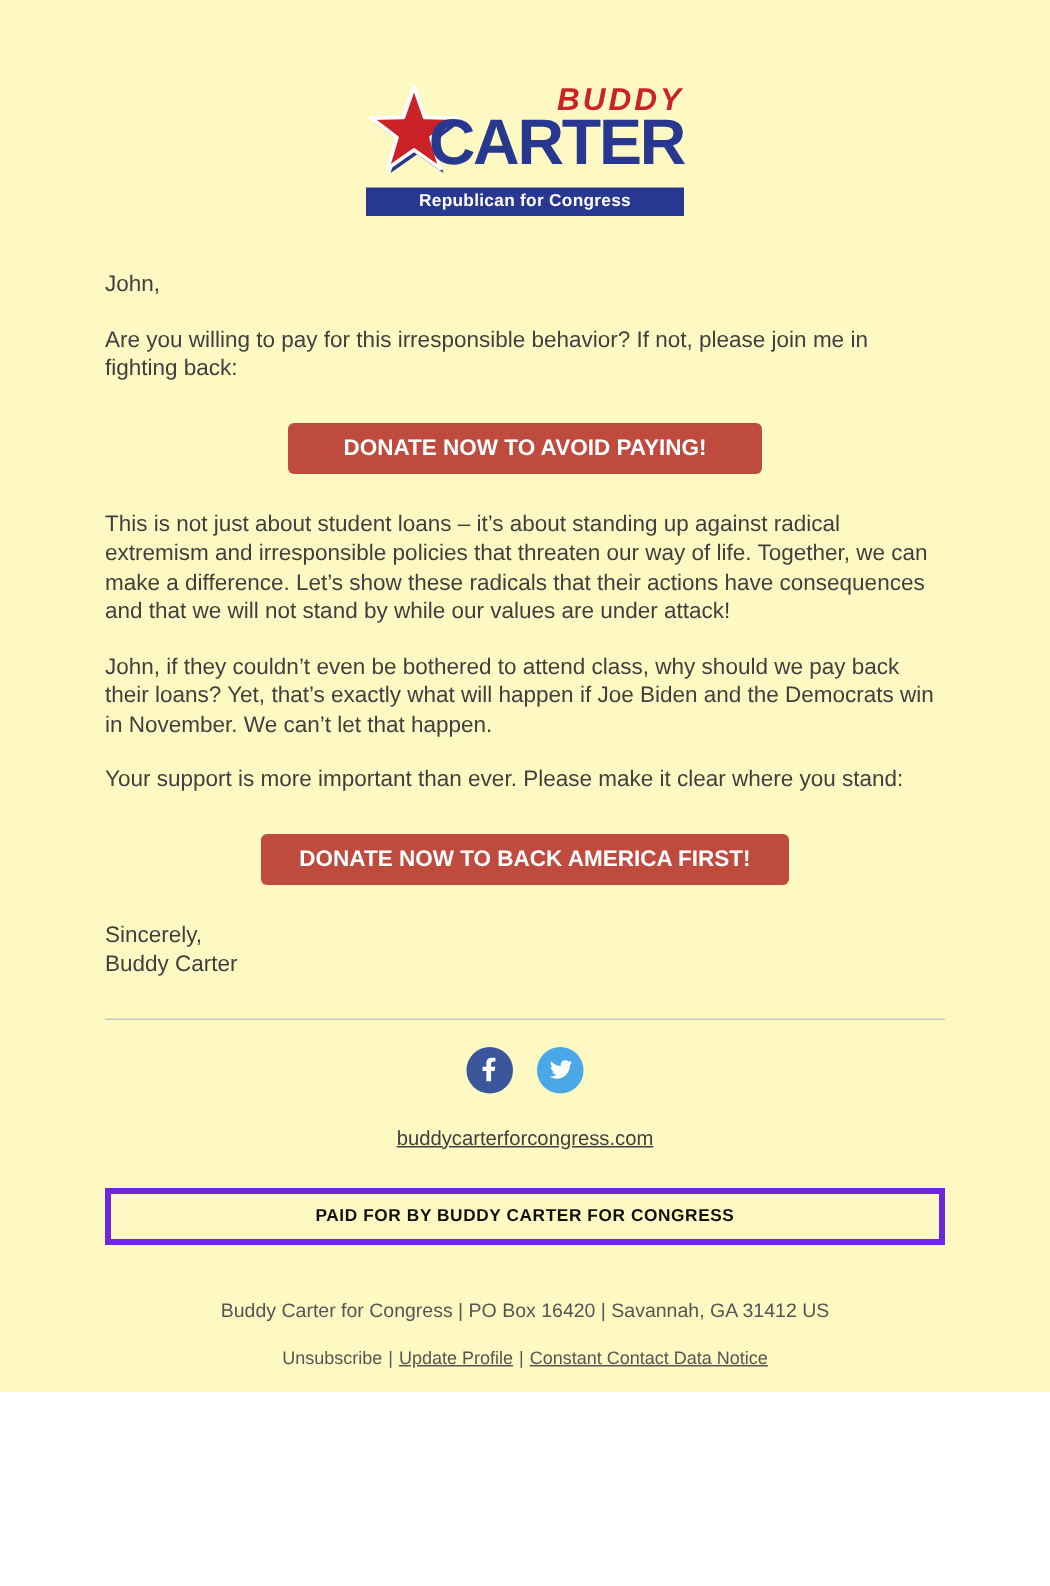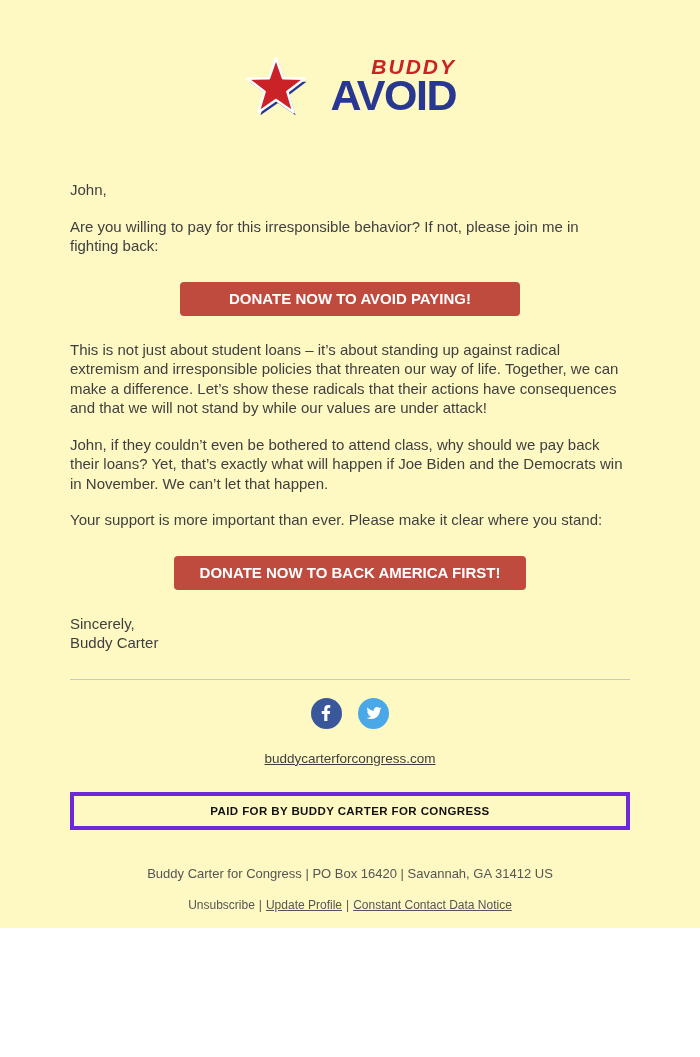--- a/index.html
+++ b/index.html
@@ -32,21 +32,21 @@
     background: #bf4b3f;
     color: #ffffff;
     font-weight: bold;
     font-size: 15px;
     line-height: 18px;
     padding: 8px 10px;
     border-radius: 4px;
     text-decoration: none;
     cursor: pointer;
   }
-  .btn-1 { width: 340px; }
+  .btn-1 { width: 316px; }
   .btn-2 { width: 352px; }
 
   
   .divider { border: none; border-top: 1px solid #c8c8c8; margin: 26px 70px 0; }
   .social-row { text-align: center; margin-top: 18px; }
   .social { display: inline-block; width: 31px; height: 31px; border-radius: 50%; margin: 0 6px; position: relative; cursor: pointer; vertical-align: middle; }
   .social svg { position: absolute; left: 50%; top: 50%; transform: translate(-50%, -50%); }
   .fb { background: #39579a; }
   .tw { background: #4aa8e8; }
 
@@ -78,22 +78,23 @@
   <header>
     <a class="logo">
       <span class="logo-star">
         <svg width="64" height="68" viewBox="0 0 64 68">
           <polygon points="34,5 41.1,25.3 62.5,25.7 45.4,38.7 51.6,59.3 34,47 16.4,59.3 22.6,38.7 5.5,25.7 26.9,25.3" fill="#283891"></polygon>
           <polygon points="32,2 39.1,22.3 60.5,22.7 43.4,35.7 49.6,56.3 32,44 14.4,56.3 20.6,35.7 3.5,22.7 24.9,22.3" fill="#cb2228" stroke="#ffffff" stroke-width="2.5" stroke-linejoin="round"></polygon>
         </svg>
       </span>
       <span class="logo-text">
         <span class="logo-buddy">BUDDY</span>
-        <span class="logo-carter">AVOID</span>
+        <span class="logo-carter">CARTER</span>
       </span>
+      <span class="logo-banner">Republican for Congress</span>
     </a>
   </header>
 
   <main class="content">
     <p>John,</p>
 
 
     <p>Are you willing to pay for this irresponsible behavior? If not, please join me in fighting back:</p>
 
     <div class="btn-row">

